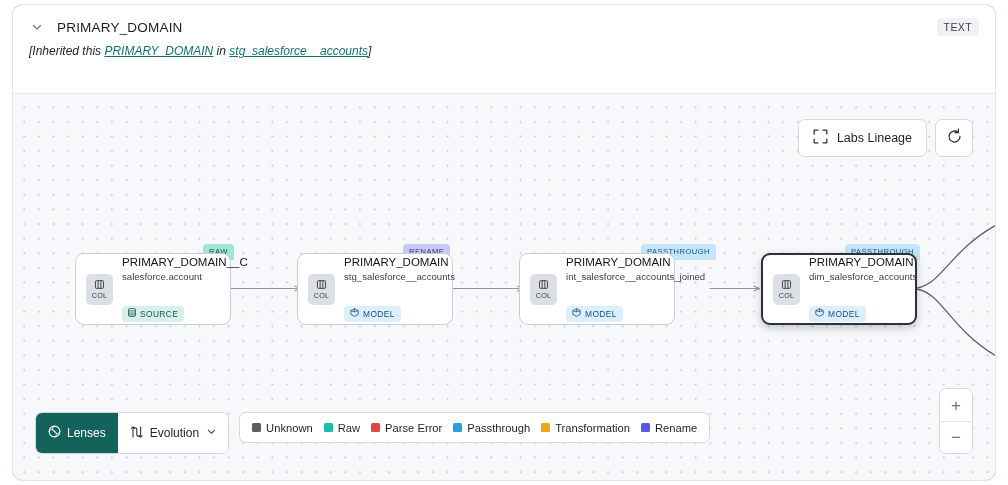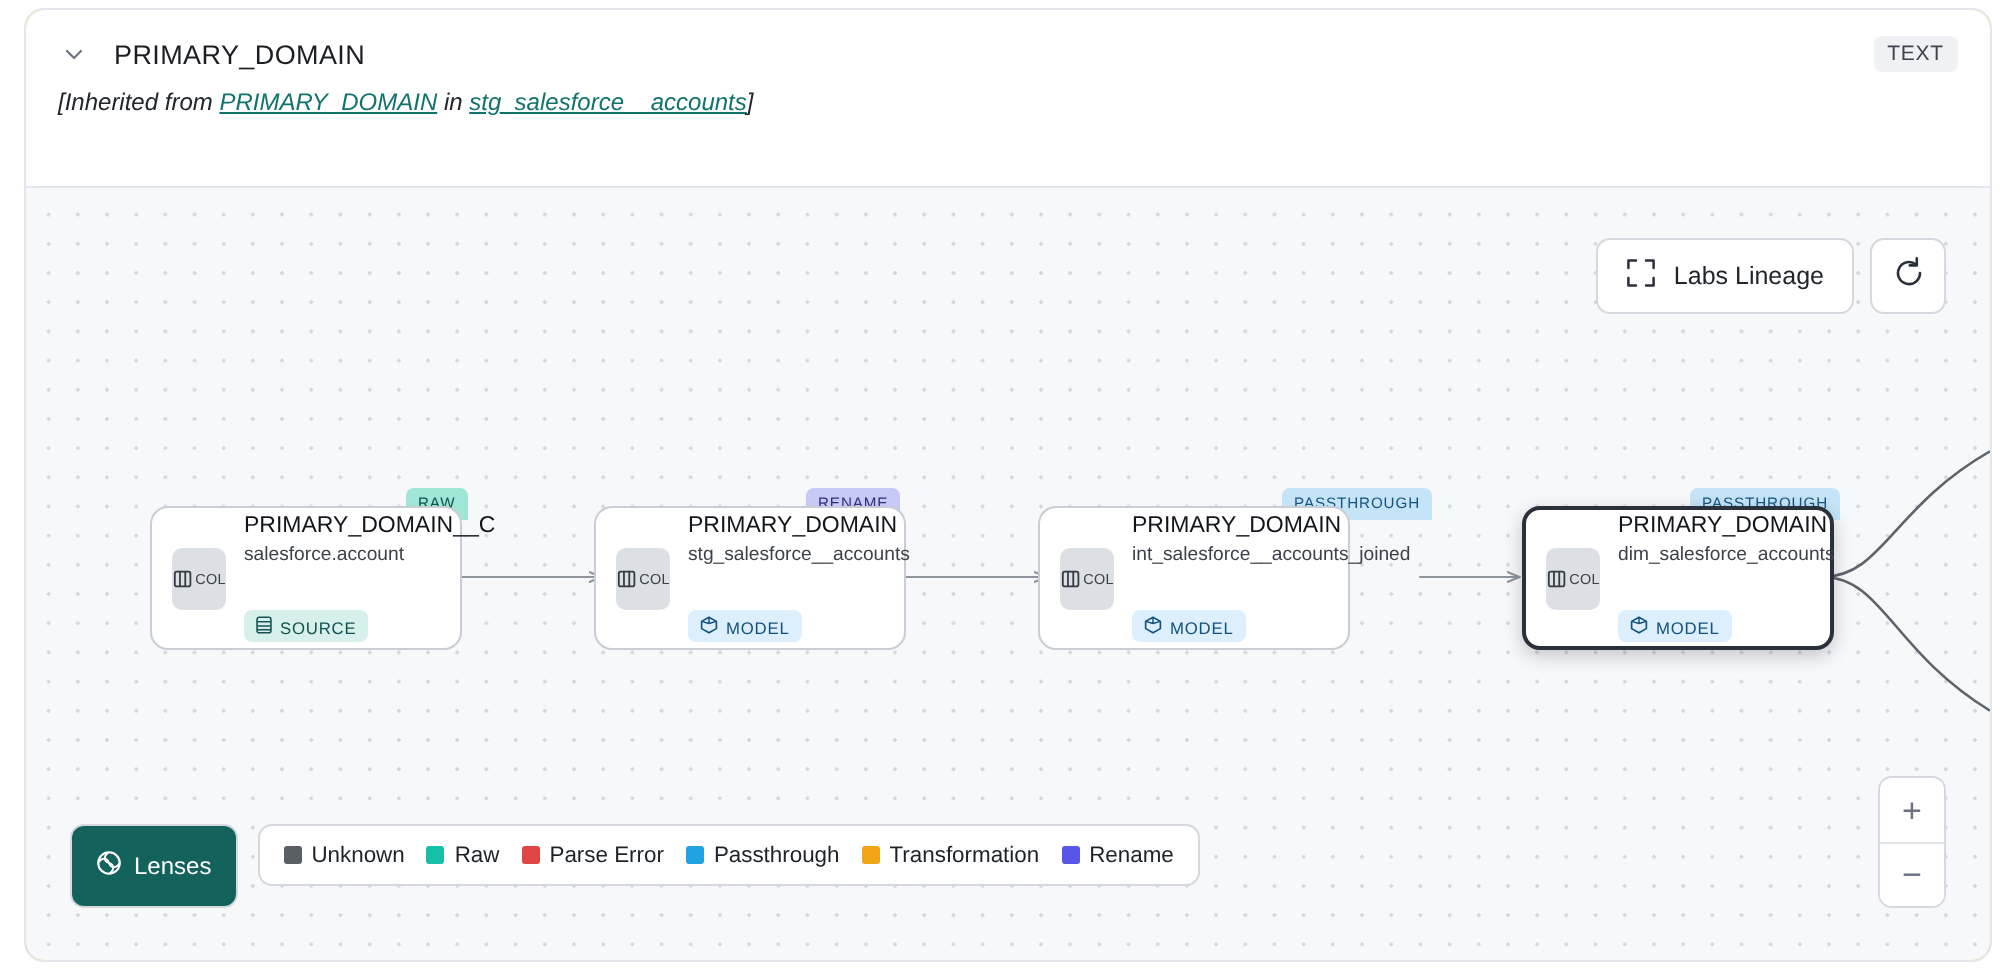--- a/index.html
+++ b/index.html
@@ -152,21 +152,21 @@
   }
   .node.selected {
     border: 2px solid #2b313a;
     box-shadow: 0 3px 9px rgba(20,25,35,0.22);
   }
   .col-chip {
     flex: 0 0 auto;
     width: 27px; height: 31px;
     background: #dcdfe4;
     border-radius: 5px;
-    display: flex; flex-direction: row;
+    display: flex; flex-direction: column;
     align-items: center; justify-content: center;
     gap: 1px;
     color: #3a4049;
   }
   .col-chip .lbl { font-size: 7.2px; letter-spacing: 0.2px; }
   .node-body { min-width: 0; flex: 1; }
   .node-name {
     font-size: 11.5px;
     color: #11161c;
     white-space: nowrap;
@@ -266,21 +266,21 @@
           <path d="M2.5 4.5 L6 8 L9.5 4.5" stroke="#6b7480" stroke-width="1.1" stroke-linecap="round" stroke-linejoin="round"></path>
         </svg>
       </span>
       <span class="col-title">PRIMARY_DOMAIN</span>
     </div>
 
     <span class="type-badge">TEXT</span>
 
 
     <div class="inherit">
-      <span>[Inherited from </span><a>PRIMARY_DOMAIN</a><span> in </span><a>stg_salesforce__accounts</a><span>]</span>
+      <span>[Inherited this </span><a>PRIMARY_DOMAIN</a><span> in </span><a>stg_salesforce__accounts</a><span>]</span>
     </div>
   </div>
 
   <div class="canvas">
 
     <svg class="edges" viewBox="0 0 984 389" preserveAspectRatio="none">
       <defs>
         <marker id="ah" markerWidth="7" markerHeight="7" refX="6" refY="3.2" orient="auto" markerUnits="userSpaceOnUse">
           <path d="M0,0.6 L6.2,3.2 L0,5.8" fill="none" stroke="#8f959d" stroke-width="1.1"></path>
         </marker>
@@ -400,20 +400,35 @@
         <button class="lens-btn">
           <span>
             <svg width="13" height="13" viewBox="0 0 14 14" fill="none">
               <circle cx="7" cy="7" r="5.8" stroke="#ffffff" stroke-width="1.15"></circle>
               <path d="M7 1.2 C4 3 4 6 7 7 C10 8 10 11 7 12.8" stroke="#ffffff" stroke-width="1.05" fill="none"></path>
               <path d="M1.2 7 C3 4 6 4 7 7 C8 10 11 10 12.8 7" stroke="#ffffff" stroke-width="1.05" fill="none"></path>
             </svg>
           </span>
           <span>Lenses</span>
         </button>
+        <button class="evo-btn">
+          <span>
+            <svg width="14" height="14" viewBox="0 0 14 14" fill="none">
+              <path d="M4 12 V4.6 A1.9 1.9 0 0 1 7.8 4.6 V9.4 A1.9 1.9 0 0 0 11.6 9.4 V2" stroke="#2a3039" stroke-width="1.1" fill="none" stroke-linecap="round"></path>
+              <path d="M2.5 3.4 L4 1.9 L5.5 3.4" stroke="#2a3039" stroke-width="1.1" fill="none" stroke-linecap="round" stroke-linejoin="round"></path>
+              <path d="M10.1 10.6 L11.6 12.1 L13.1 10.6" stroke="#2a3039" stroke-width="1.1" fill="none" stroke-linecap="round" stroke-linejoin="round"></path>
+            </svg>
+          </span>
+          <span>Evolution</span>
+          <span>
+            <svg width="11" height="11" viewBox="0 0 12 12" fill="none">
+              <path d="M2.5 4.5 L6 8 L9.5 4.5" stroke="#3b424a" stroke-width="1.1" stroke-linecap="round" stroke-linejoin="round"></path>
+            </svg>
+          </span>
+        </button>
       </div>
 
       <div class="legend" id="legend">
           <div class="legend-item">
             <span class="legend-swatch" style="background:#5a5f66"></span>
             <span class="legend-label">Unknown</span>
           </div>
           <div class="legend-item">
             <span class="legend-swatch" style="background:#16bfa5"></span>
             <span class="legend-label">Raw</span>

